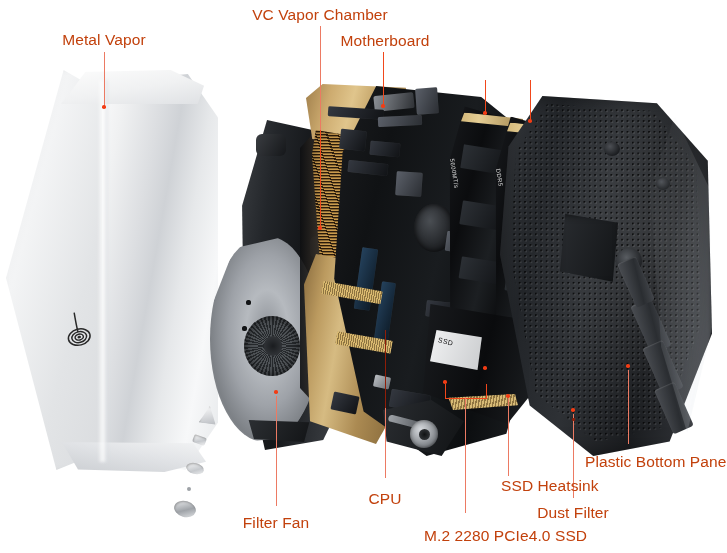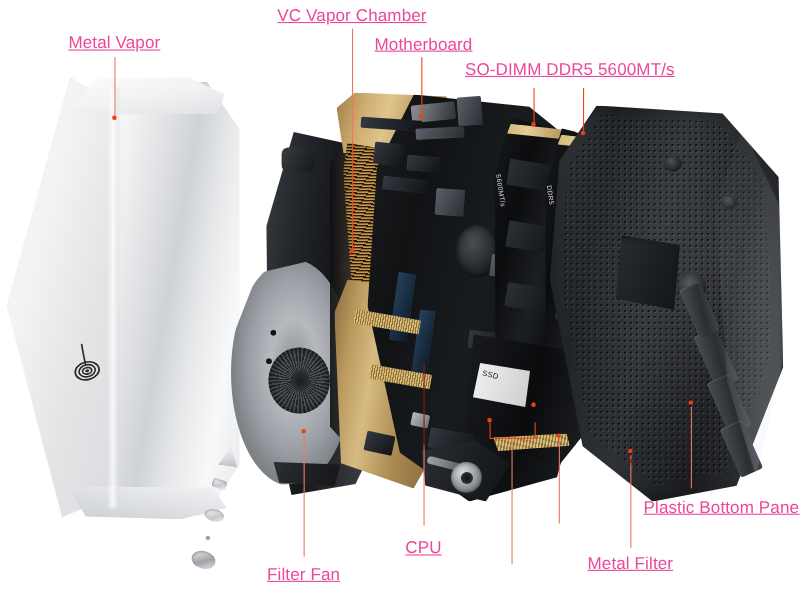--- a/index.html
+++ b/index.html
@@ -5,26 +5,25 @@
 <style>
   html,body{margin:0;padding:0;background:#ffffff;}
   body{font-family:"Liberation Sans","DejaVu Sans",sans-serif;}
   #stage{
     position:relative;width:727px;height:553px;
     background:#ffffff;overflow:hidden;
   }
   
   .label{
     position:absolute;
-    color:#ec4899;
+    color:#c2410c;
     font-size:15.5px;
     line-height:1.1;
     white-space:nowrap;
     letter-spacing:.1px;
-    text-decoration:underline;
   }
   
   .leader{position:absolute;background:#ec7a63;}
   .leader.v{width:1.3px;}
   .leader.hot{background:#f1471b;}
   .dot{position:absolute;width:3.6px;height:3.6px;border-radius:50%;
        background:#f23c14;}
   .dot.dark{background:#8f1d08;}
   .bracket{position:absolute;border:1.3px solid #f1471b;border-top:none;}
 
@@ -456,25 +455,26 @@
 
   <div class="leader v" style="left:628px;top:370px;height:74px;"></div>
   <div class="dot" style="left:626px;top:364px;"></div>
 
   <div class="label" style="left:104px;top:31px;transform:translateX(-50%);">Metal Vapor</div>
 
   <div class="label" style="left:320px;top:6px;transform:translateX(-50%);">VC Vapor Chamber</div>
 
   <div class="label" style="left:385px;top:32px;transform:translateX(-50%);">Motherboard</div>
 
-  <div class="label" style="left:518px;top:55px;transform:translateX(-50%);">SO-DIMM DDR5 5600MT/s</div>
 
   <div class="label" style="left:585px;top:453px;">Plastic Bottom Panel</div>
 
-  <div class="label" style="left:573px;top:504px;transform:translateX(-50%);">Metal Filter</div>
-
-
+  <div class="label" style="left:573px;top:504px;transform:translateX(-50%);">Dust Filter</div>
+
+  <div class="label" style="left:501px;top:477px;">SSD Heatsink</div>
+
+  <div class="label" style="left:424px;top:527px;">M.2 2280 PCIe4.0 SSD</div>
 
   <div class="label" style="left:385px;top:462px;transform:translateX(-50%);margin-top:28px;">CPU</div>
 
   <div class="label" style="left:276px;top:514px;transform:translateX(-50%);">Filter Fan</div>
 
 </div>
 
 </body></html>

